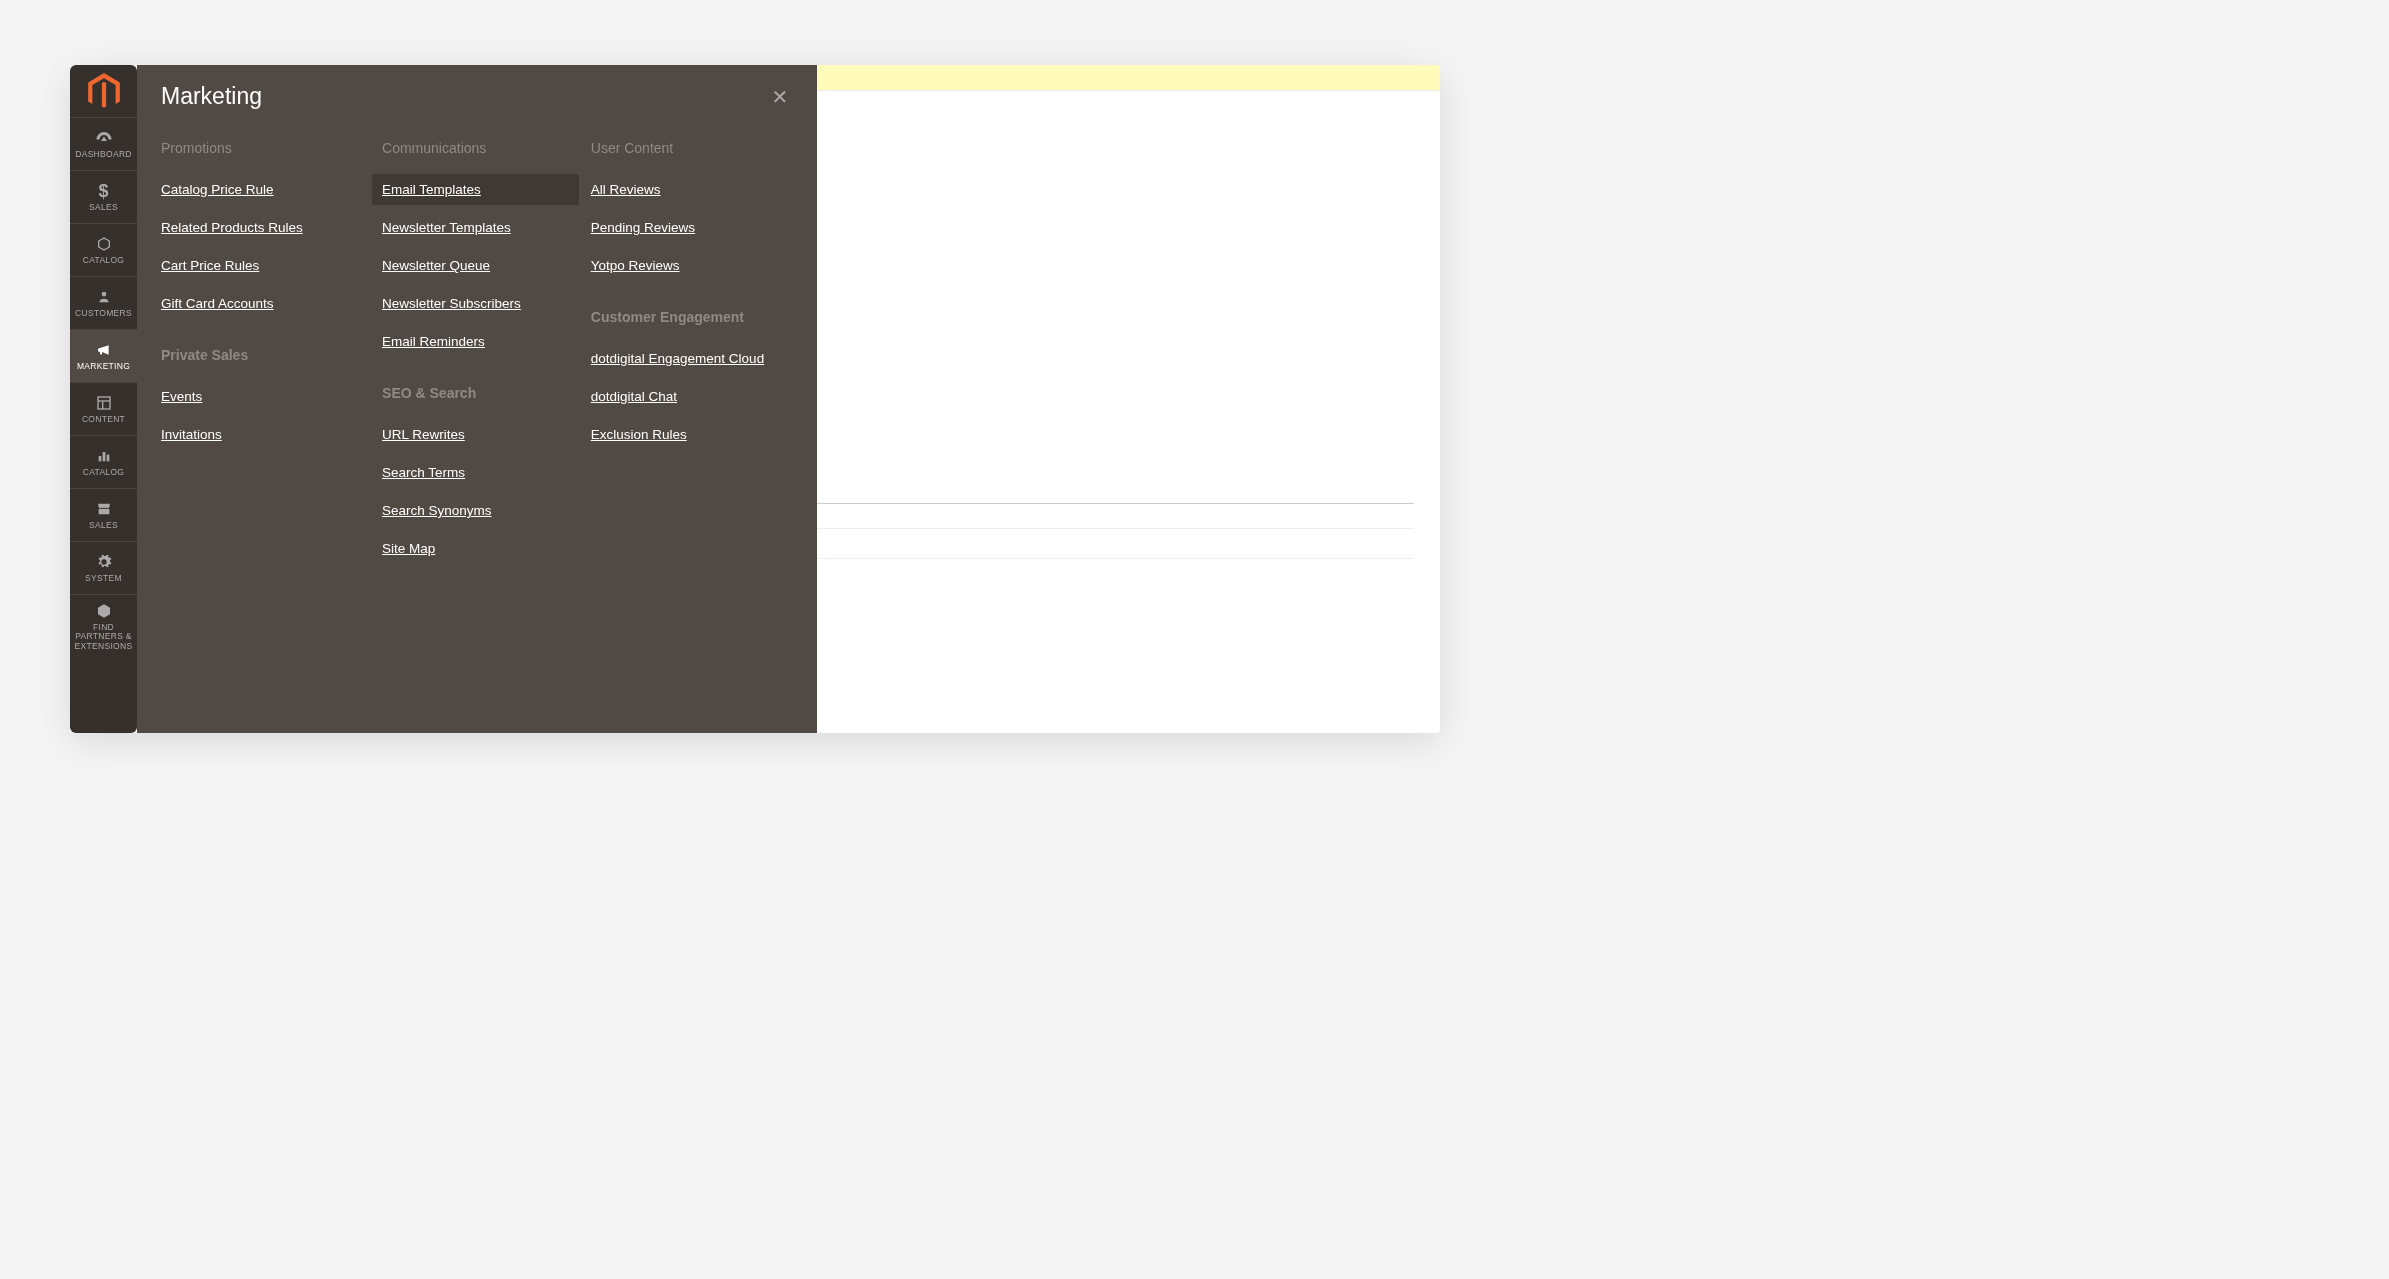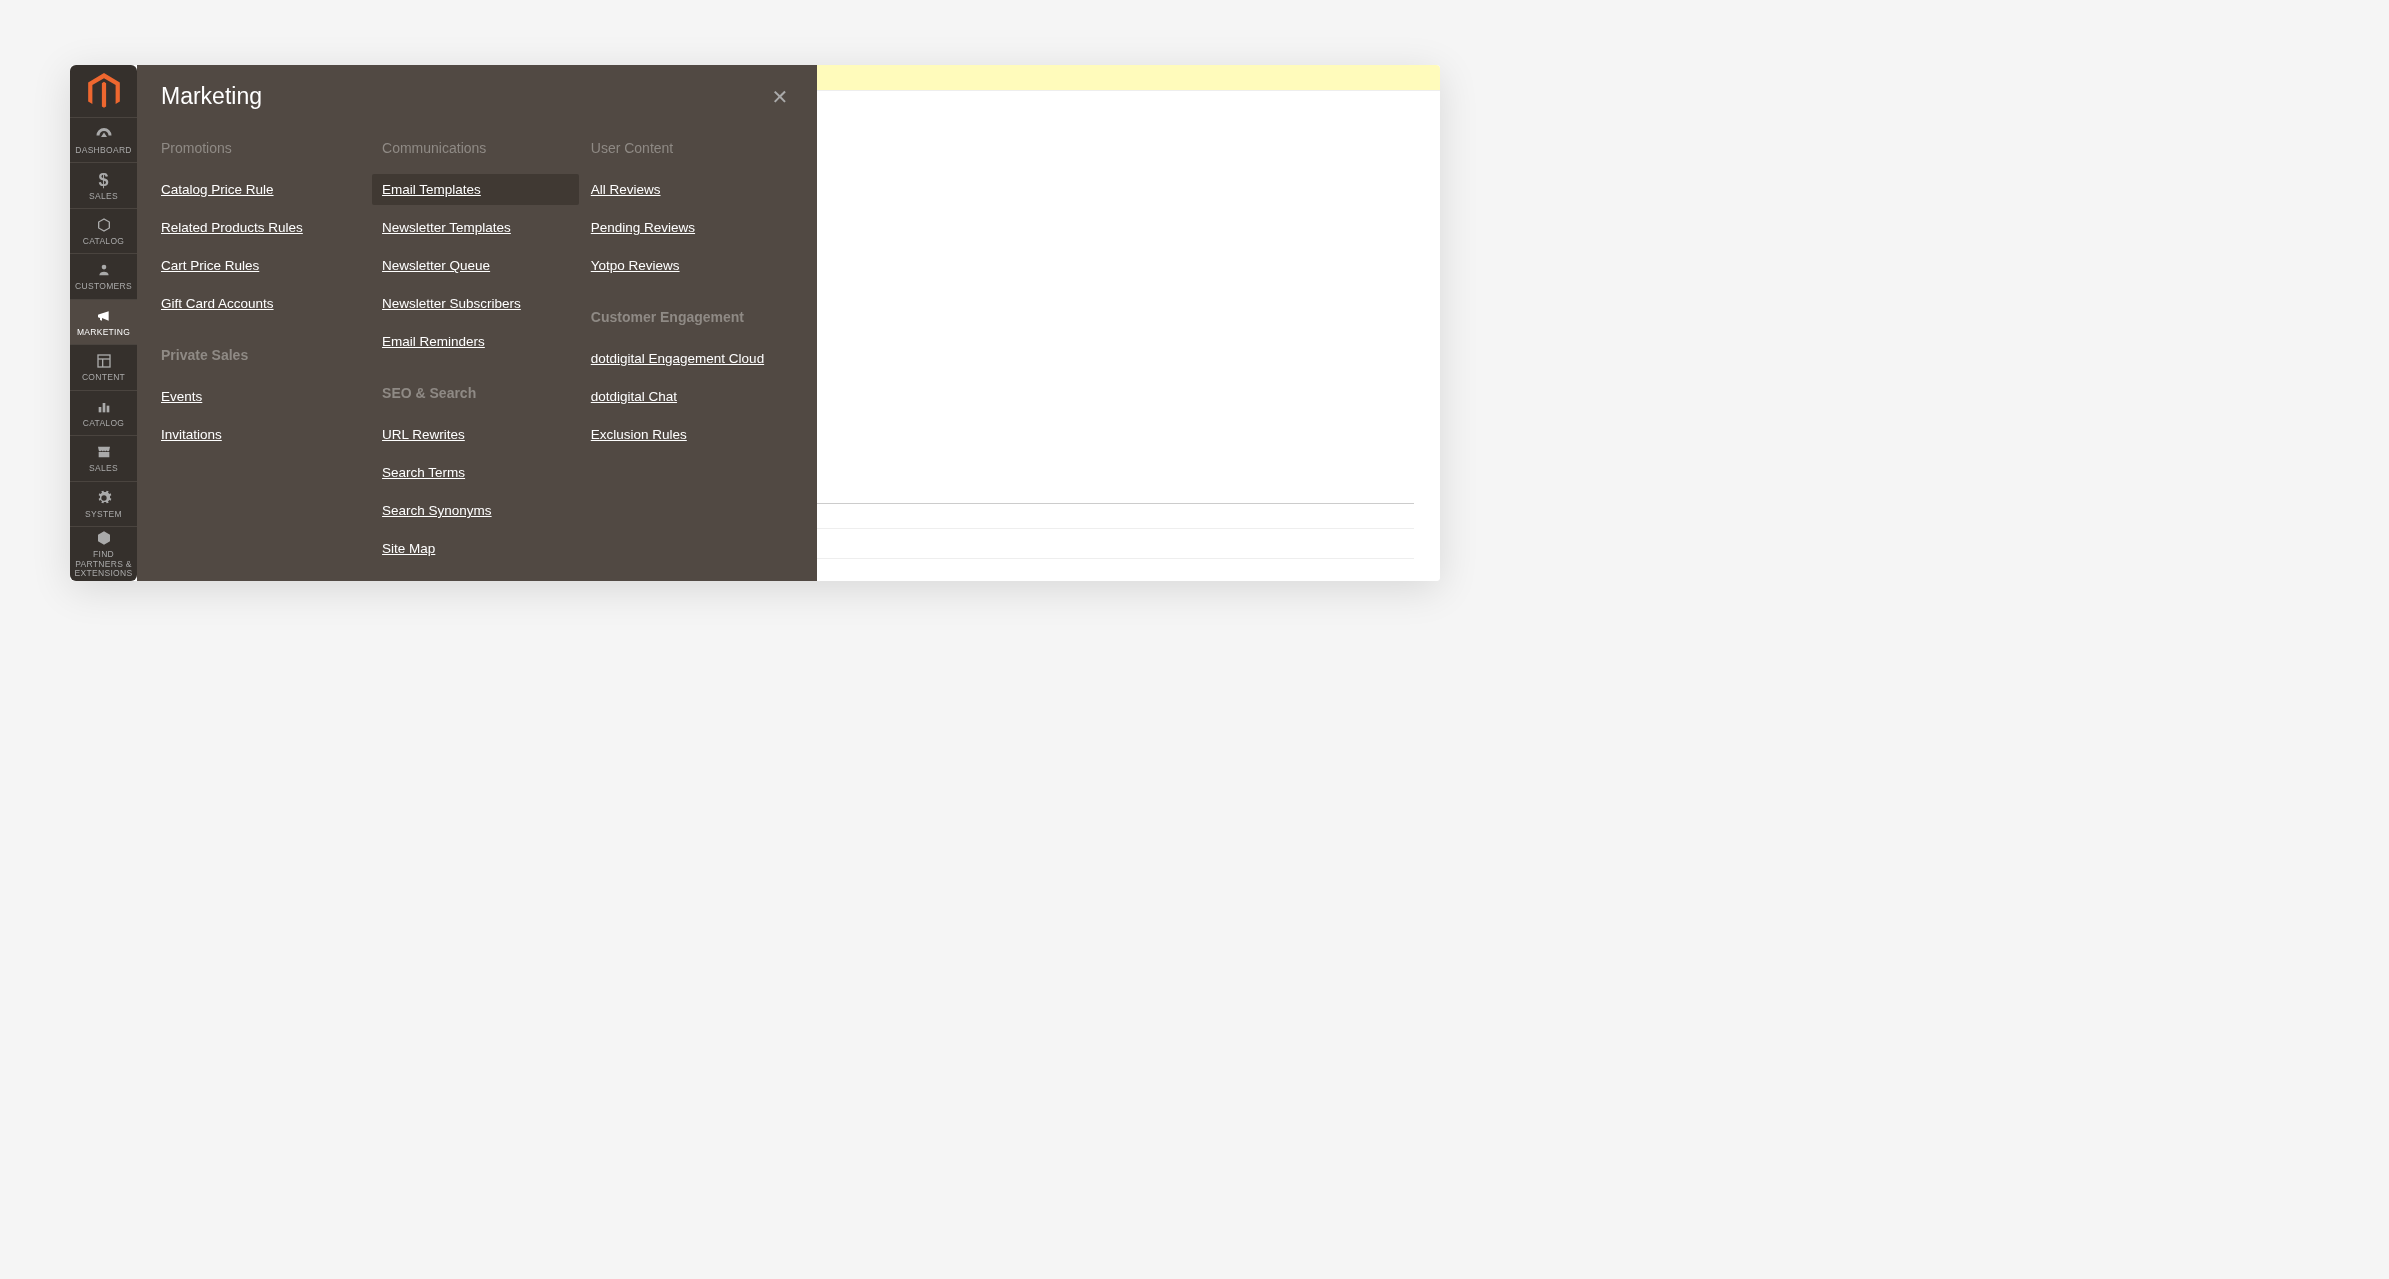--- a/index.html
+++ b/index.html
@@ -1,17 +1,17 @@
 <!DOCTYPE html>
 <html><head>
 <meta charset="utf-8">
 <style>
 * { margin:0; padding:0; box-sizing:border-box; font-family:-apple-system,BlinkMacSystemFont,"Segoe UI",Helvetica,Arial,sans-serif; }
 body { background:#f5f5f5; padding:65px 70px; }
-.window { width:1370px; height:516px; background:#fff; border-radius:4px; box-shadow:0 8px 40px rgba(0,0,0,.12); overflow:hidden; position:relative; }
+.window { width:1370px; height:668px; background:#fff; border-radius:4px; box-shadow:0 8px 40px rgba(0,0,0,.12); overflow:hidden; position:relative; }
 
 .sidebar { position:absolute; top:0; left:0; width:67px; height:100%; background:#35302c; z-index:30; display:flex; flex-direction:column; align-items:center;border-radius:6px; }
 .logo { width:36px; height:38px; margin:8px 0 6px; display:flex; align-items:center; justify-content:center; }
 .logo svg { width:36px; height:38px; }
 .nav-item { width:100%; height:53px; display:flex; flex-direction:column; align-items:center; justify-content:center; gap:3px; color:#aaa; cursor:pointer; border-top:1px solid #4a443f; }
 .nav-item:first-of-type { border-top:1px solid #4a443f; }
 .nav-item.active { background:#514943; color:#fff; }
 .nav-item .icon { font-size:16px; line-height:1; width:18px; height:18px; display:flex; align-items:center; justify-content:center; }
 .nav-item .label { font-size:8.5px; letter-spacing:.3px; text-align:center; line-height:1.1; padding:0 2px; }
 

